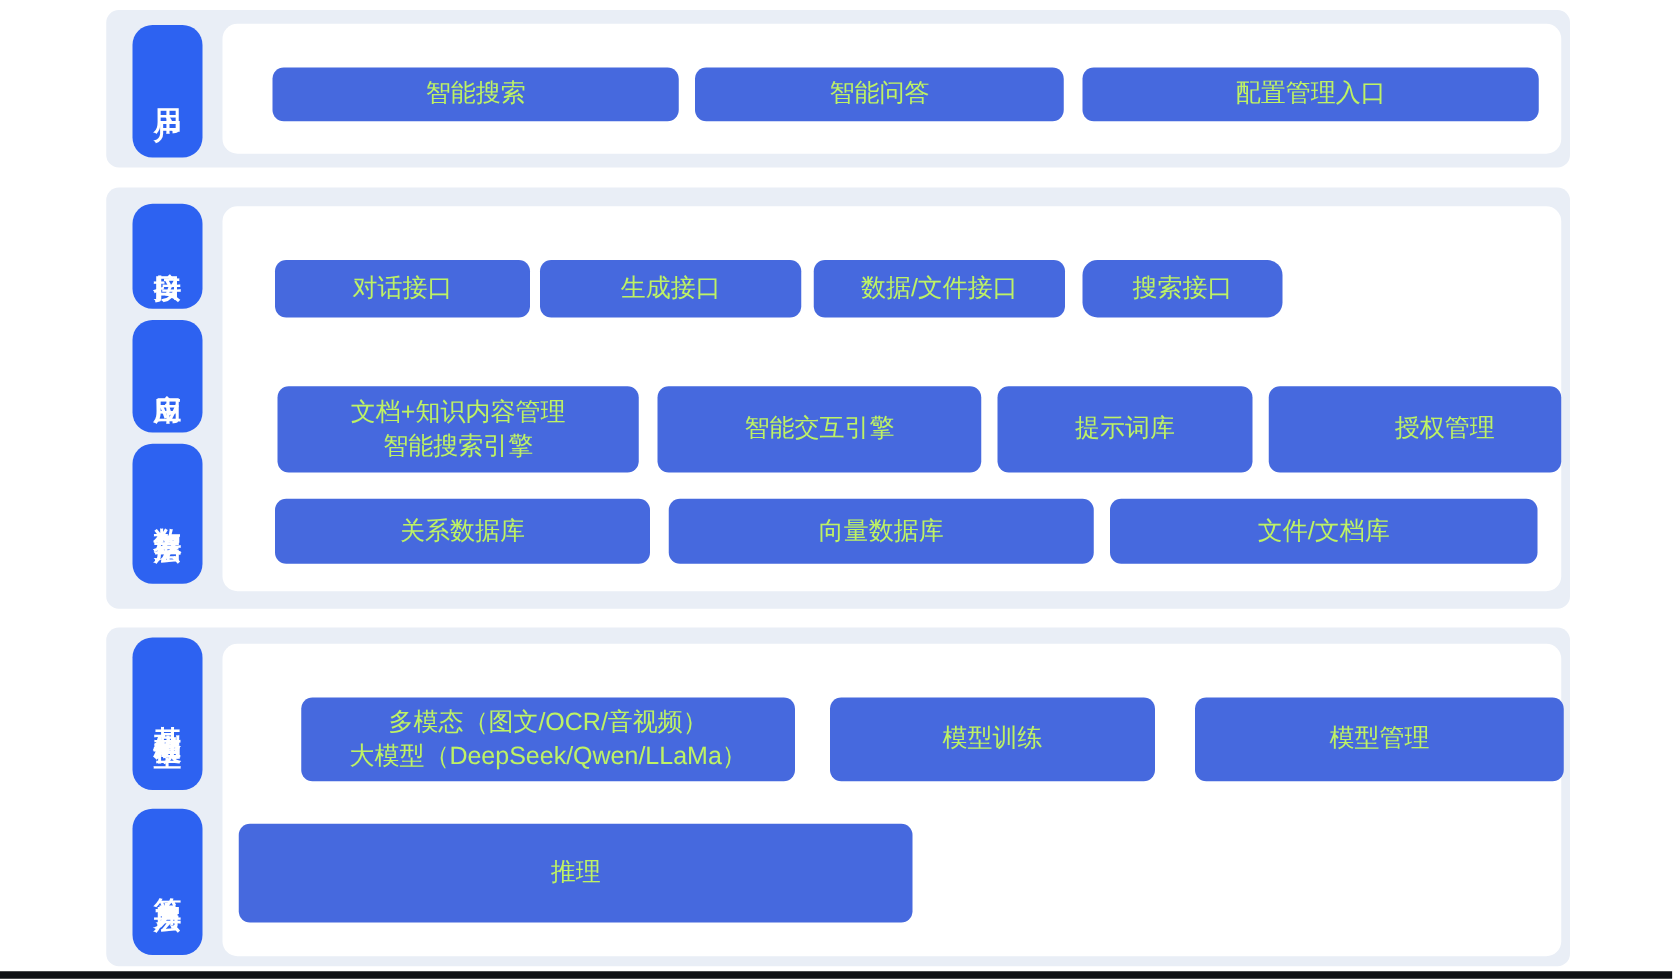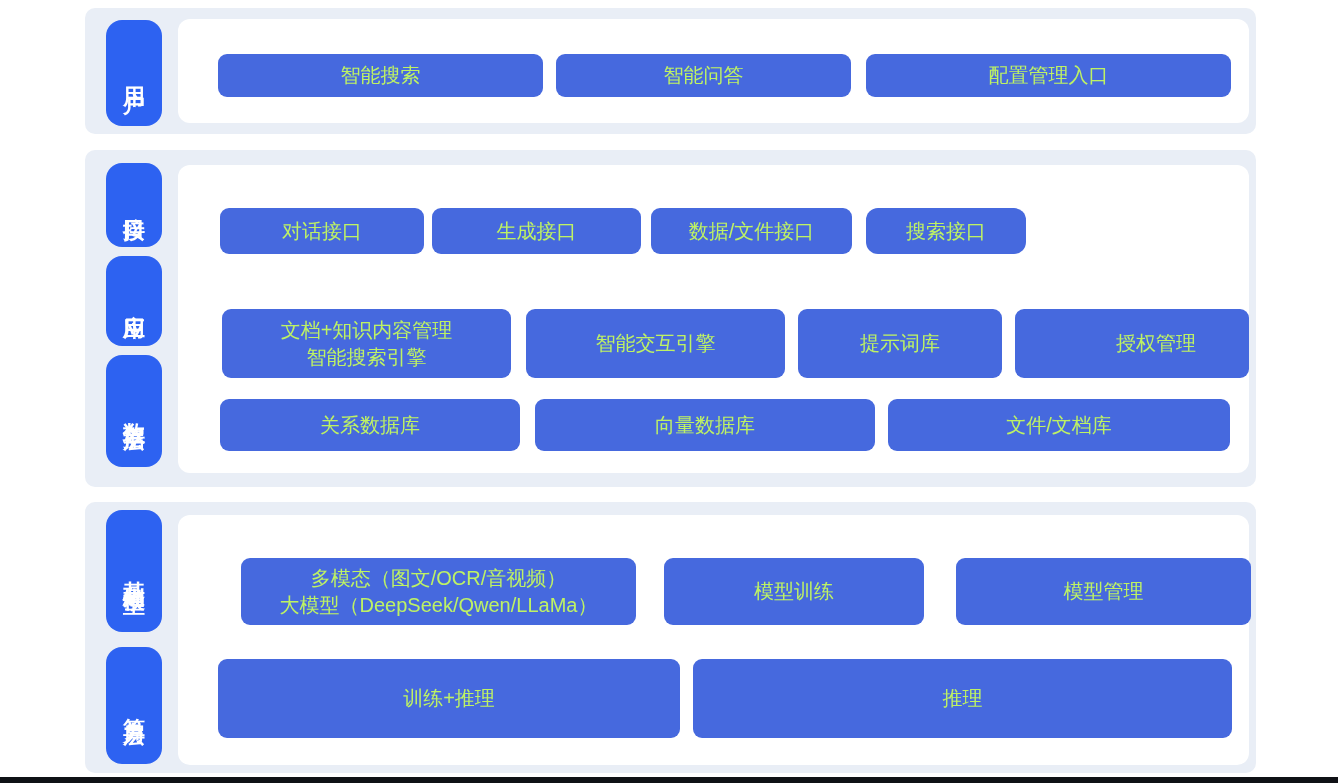--- a/index.html
+++ b/index.html
@@ -131,20 +131,19 @@
     <div class="layer-label" style="top:145px; height:117px;">算力层</div>
 
     <div class="panel" style="top:13px; height:250px;">
       <div class="row" style="top:22px; height:88px;padding-left:21px;">
         <div class="box" style="margin-left:42px; width:395px;">多模态（图文/OCR/音视频）
 大模型（DeepSeek/Qwen/LLaMa）</div>
         <div class="box" style="margin-left:28px; width:260px;">模型训练</div>
         <div class="box" style="margin-left:32px; width:295px;">模型管理</div>
       </div>
       <div class="row" style="top:123px; height:100px;">
-        <div class="box" style="margin-left:40px; width:462px;">训练+推理</div>
         <div class="box" style="margin-left:13px; width:539px;">推理</div>
       </div>
     </div>
   </div>
 
   <div class="bottom-bar"></div>
 </div>
 
 </body></html>

